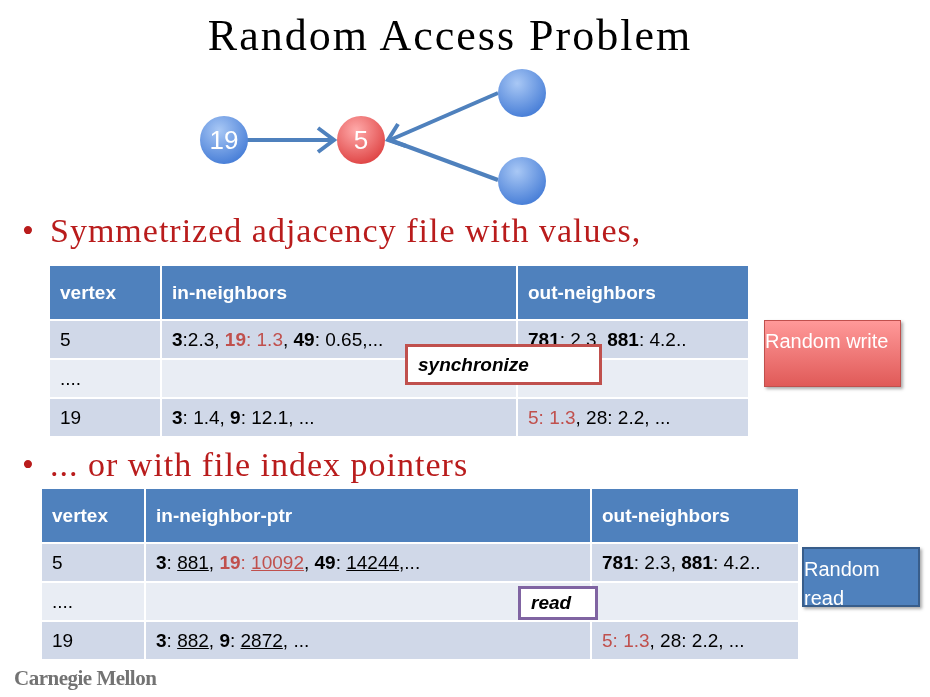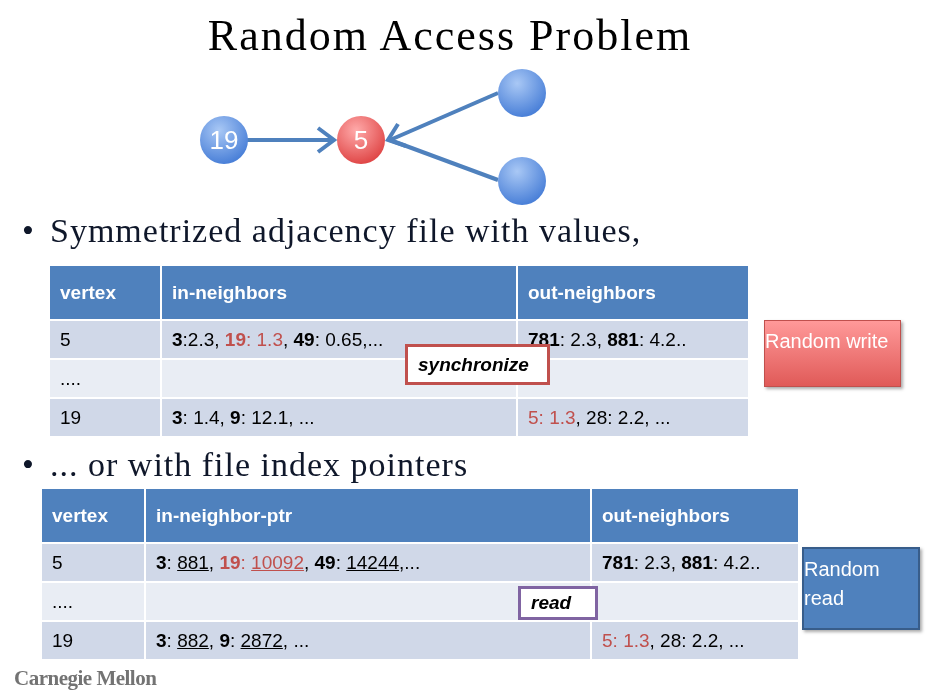--- a/index.html
+++ b/index.html
@@ -1,18 +1,18 @@
 <!DOCTYPE html>
 <html><head>
 <meta charset="utf-8">
 <style>
   html,body{margin:0;padding:0;background:#fff;}
   body{width:930px;height:697px;position:relative;overflow:hidden;font-family:"Liberation Sans",sans-serif;}
   .title{position:absolute;left:0;top:10px;width:900px;text-align:center;font-family:"Liberation Serif","DejaVu Serif",serif;font-size:44px;letter-spacing:2px;color:#000;}
-  .bullet{position:absolute;left:22px;font-family:"Liberation Serif","DejaVu Serif",serif;font-size:34px;color:#0f172a;letter-spacing:1px;white-space:nowrap;}
+  .bullet{position:absolute;left:22px;font-family:"Liberation Serif","DejaVu Serif",serif;font-size:34px;color:#b91c1c;letter-spacing:1px;white-space:nowrap;}
   .bullet .dot{display:inline-block;width:28px;}
   svg.graph{position:absolute;left:0;top:0;width:930px;height:697px;pointer-events:none;}
   table.adj{position:absolute;border-collapse:collapse;font-size:19px;color:#000;}
   table.adj th{background:#4f81bd;color:#fff;text-align:left;font-weight:bold;padding:8px 10px;height:37px;border-right:2px solid #fff;}
   table.adj td{padding:0 10px;height:37px;border-right:2px solid #fff;border-top:2px solid #fff;}
   table.adj tr.odd td{background:#d0d8e8;}
   table.adj tr.even td{background:#e9edf4;}
   .red{color:#c0504d;}
   .u{text-decoration:underline;}
   .callout{position:absolute;background:#fff;font-weight:bold;font-style:italic;font-size:19px;padding:0 10px;box-sizing:border-box;display:flex;align-items:center;}
@@ -92,21 +92,21 @@
         <td></td>
       </tr>
       <tr class="odd">
         <td>19</td>
         <td><span style="font-weight: bold;">3</span><span>: 1.4, </span><span style="font-weight: bold;">9</span><span>: 12.1, ...</span></td>
         <td><span class="red">5</span><span class="red">: 1.3</span><span>, 28: 2.2, ...</span></td>
       </tr>
     </tbody>
 </table>
 
-<div class="callout" style="left:405px;top:344px;width:145px;height:41px;border:3px solid #c0504d;">synchronize</div>
+<div class="callout" style="left:405px;top:344px;width:197px;height:41px;border:3px solid #c0504d;">synchronize</div>
 <div class="tag write" style="left:764px;top:320px;width:137px;height:67px;">Random write</div>
 
 <div class="bullet" style="top:446px;">
   <span class="dot">•</span><span>... or with file index pointers</span>
 </div>
 
 <table class="adj" id="t2" style="left:42px;top:489px;">
   <thead>
     <tr>
       <th style="width:82px">vertex</th>
@@ -127,15 +127,15 @@
       </tr>
       <tr class="odd">
         <td>19</td>
         <td><span style="font-weight: bold;">3</span><span>: </span><span class="u">882</span><span>, </span><span style="font-weight: bold;">9</span><span>: </span><span class="u">2872</span><span>, ...</span></td>
         <td><span class="red">5</span><span class="red">: 1.3</span><span>, 28: 2.2, ...</span></td>
       </tr>
     </tbody>
 </table>
 
 <div class="callout" style="left:518px;top:586px;width:80px;height:34px;border:3px solid #8064a2;">read</div>
-<div class="tag read" style="left:802px;top:547px;width:118px;height:83px;">Random read</div>
+<div class="tag read" style="left:802px;top:547px;width:118px;height:60px;">Random read</div>
 
 <div class="logo">Carnegie Mellon</div>
 
 </body></html>

